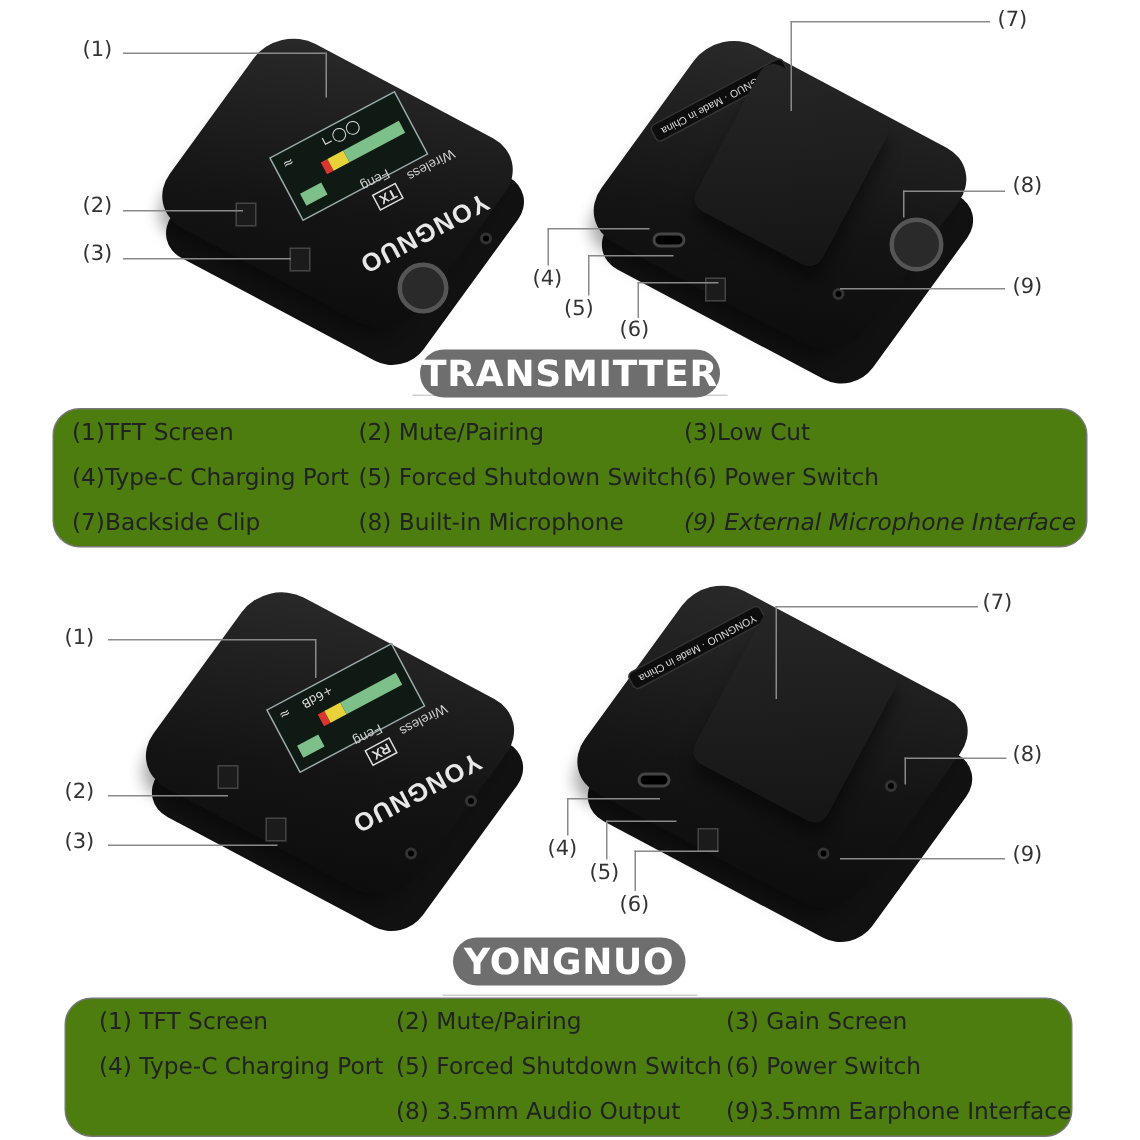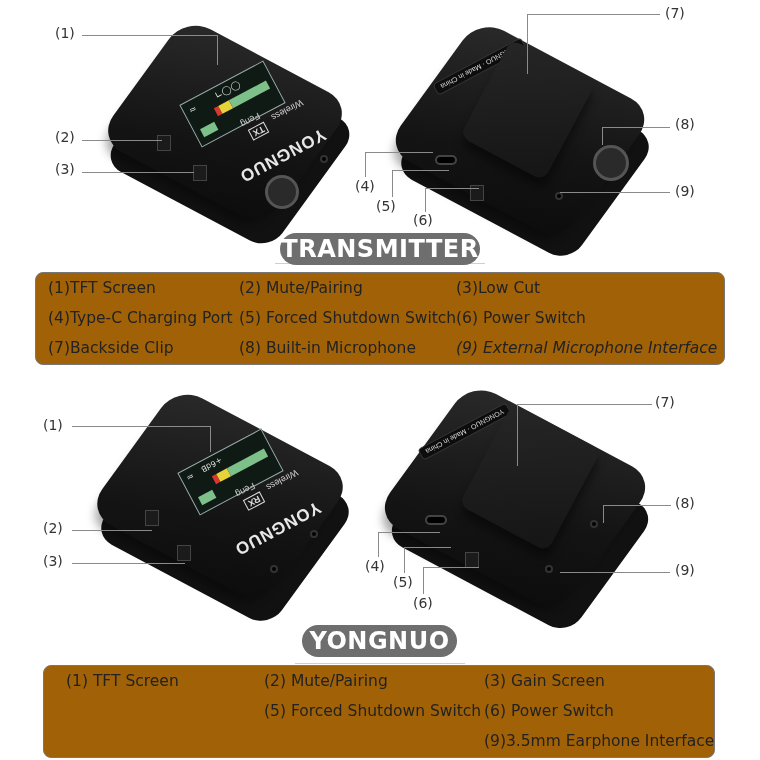--- a/index.html
+++ b/index.html
@@ -53,21 +53,21 @@
   
   .pill {
     position: absolute; background: #6e6e6e; color: #fff; border-radius: 18px;
     font-size: 24px; font-weight: bold; text-align: center; letter-spacing: 0.5px;
     font-family: "DejaVu Sans", sans-serif; line-height: 32px; height: 32px;
   }
   .pill-rule { position: absolute; height: 1px; background: #cfcfcf; }
 
   
   .legend {
-    position: absolute; border: 1.5px solid #777; border-radius: 8px; background: #a16207;
+    position: absolute; border: 1.5px solid #777; border-radius: 18px; background: #4d7c0f;
   }
   .legend-item { position: absolute; font-size: 15.5px; color: #222; white-space: nowrap; font-family: "DejaVu Sans", sans-serif; }
 </style>
 </head>
 <body>
 
 <div class="section tx-section">
 
   <div class="device" style="left:115px;top:25px;width:240px;height:200px;">
     <div class="dev-side" style="left:20px;top:45px;width:190px;height:150px;"></div>
@@ -221,17 +221,19 @@
   <span class="callout-num" style="left:675px;top:182px;">(9)</span>
   <div class="line hline" style="left:560px;top:192px;width:110px;"></div>
 
   <div class="pill-rule" style="left:295px;top:283px;width:170px;"></div>
   <div class="pill" style="left:302px;top:245px;width:155px;">YONGNUO</div>
 
   <div class="legend" style="left:43px;top:285px;width:672px;height:93px;">
     <span class="legend-item" style="left:22px;top:6px;"><span>(1)</span> <span>TFT Screen</span></span>
     <span class="legend-item" style="left:220px;top:6px;"><span>(2)</span> <span>Mute/Pairing</span></span>
     <span class="legend-item" style="left:440px;top:6px;"><span>(3)</span> <span>Gain Screen</span></span>
+    <span class="legend-item" style="left:22px;top:36px;"><span>(4)</span> <span>Type-C Charging Port</span></span>
     <span class="legend-item" style="left:220px;top:36px;"><span>(5)</span> <span>Forced Shutdown Switch</span></span>
     <span class="legend-item" style="left:440px;top:36px;"><span>(6)</span> <span>Power Switch</span></span>
+    <span class="legend-item" style="left:220px;top:66px;"><span>(8)</span> <span>3.5mm Audio Output</span></span>
     <span class="legend-item" style="left:440px;top:66px;"><span>(9)</span><span>3.5mm Earphone Interface</span></span>
   </div>
 </div>
 
 </body></html>

